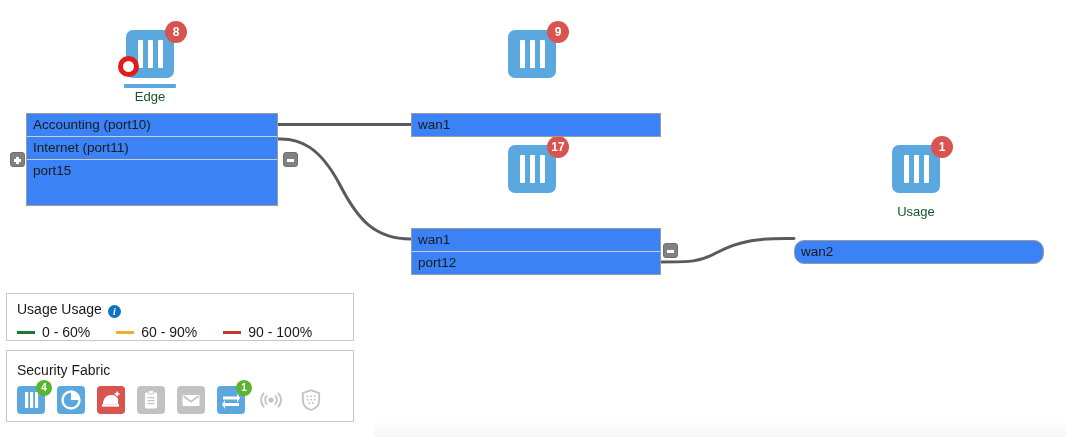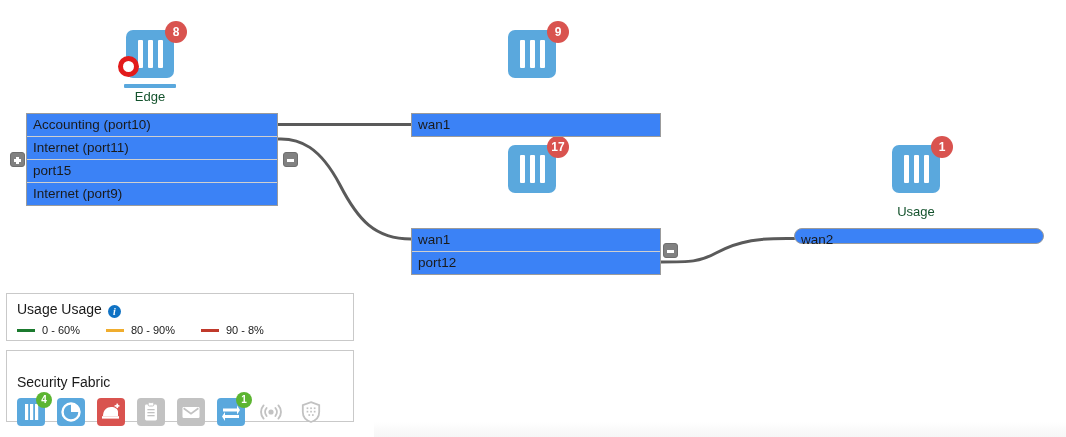--- a/index.html
+++ b/index.html
@@ -194,21 +194,21 @@
     font-family: "Liberation Serif", serif;
   }
   .usage-row {
     margin-top: 6px;
     display: flex;
     align-items: center;
   }
   .usage-item {
     display: flex;
     align-items: center;
-    font-size: 11px;
+    font-size: 14px;
     color: #1a1a1a;
   }
   .usage-dash {
     display: inline-block;
     width: 18px;
     height: 3px;
     margin-right: 7px;
   }
 
   
@@ -318,60 +318,59 @@
       <div class="badge">1</div>
     </div>
     <div class="dev-underline hidden"></div>
     <div class="dev-label">Usage</div>
   </div>
 
   <div class="iface-box" style="left:26px; top:113px; width:252px; height:93px;">
     <div class="iface-row">Accounting (port10)</div>
     <div class="iface-row">Internet (port11)</div>
     <div class="iface-row">port15</div>
-    <div class="iface-row">Internet (port9)</div>
   </div>
   <div class="pill plus" style="left:10px; top:152px;"></div>
   <div class="pill" style="left:283px; top:152px;"></div>
 
   <div class="iface-box" style="left:411px; top:113px; width:250px; height:24px;">
     <div class="iface-row">wan1</div>
   </div>
 
   <div class="iface-box" style="left:411px; top:228px; width:250px; height:47px;">
     <div class="iface-row">wan1</div>
     <div class="iface-row">port12</div>
   </div>
   <div class="pill" style="left:663px; top:243px;"></div>
 
-  <div class="iface-box" style="left:794px; top:228px; width:250px; height:16px;border-radius:10px;">
+  <div class="iface-box" style="left:794px; top:240px; width:250px; height:24px;border-radius:10px;">
     <div class="iface-row">wan2</div>
   </div>
 
   <div class="panel" style="left:6px; top:293px; width:348px; height:48px; padding:6px 10px;">
     <div class="panel-title">
       <span>Usage Usage</span><span class="info-dot">i</span>
     </div>
     <div class="usage-row">
       <div class="usage-item" style="margin-right:26px;">
         <span class="usage-dash" style="background:#1b7a2e;"></span>
         <span>0 - 60%</span>
       </div>
       <div class="usage-item" style="margin-right:26px;">
         <span class="usage-dash" style="background:#f0ad2e;"></span>
-        <span>80 - 90%</span>
+        <span>60 - 90%</span>
       </div>
       <div class="usage-item">
         <span class="usage-dash" style="background:#c0392b;"></span>
-        <span>90 - 8%</span>
-      </div>
-    </div>
-  </div>
-
-  <div class="panel" style="left:6px; top:350px; width:348px; height:72px; padding:22px 10px;">
+        <span>90 - 100%</span>
+      </div>
+    </div>
+  </div>
+
+  <div class="panel" style="left:6px; top:350px; width:348px; height:72px; padding:10px 10px;">
     <div class="panel-title">Security Fabric</div>
     <div class="fabric-strip">
 
       <div class="fab">
         <div class="fab-sq" style="background:#5aa8dd;">
           <svg width="28" height="28" viewBox="0 0 28 28" aria-hidden="true">
             <rect x="8" y="6" width="3.2" height="16" fill="#ffffff"></rect>
             <rect x="13" y="6" width="3.2" height="16" fill="#ffffff"></rect>
             <rect x="18" y="6" width="3.2" height="16" fill="#ffffff"></rect>
           </svg>

